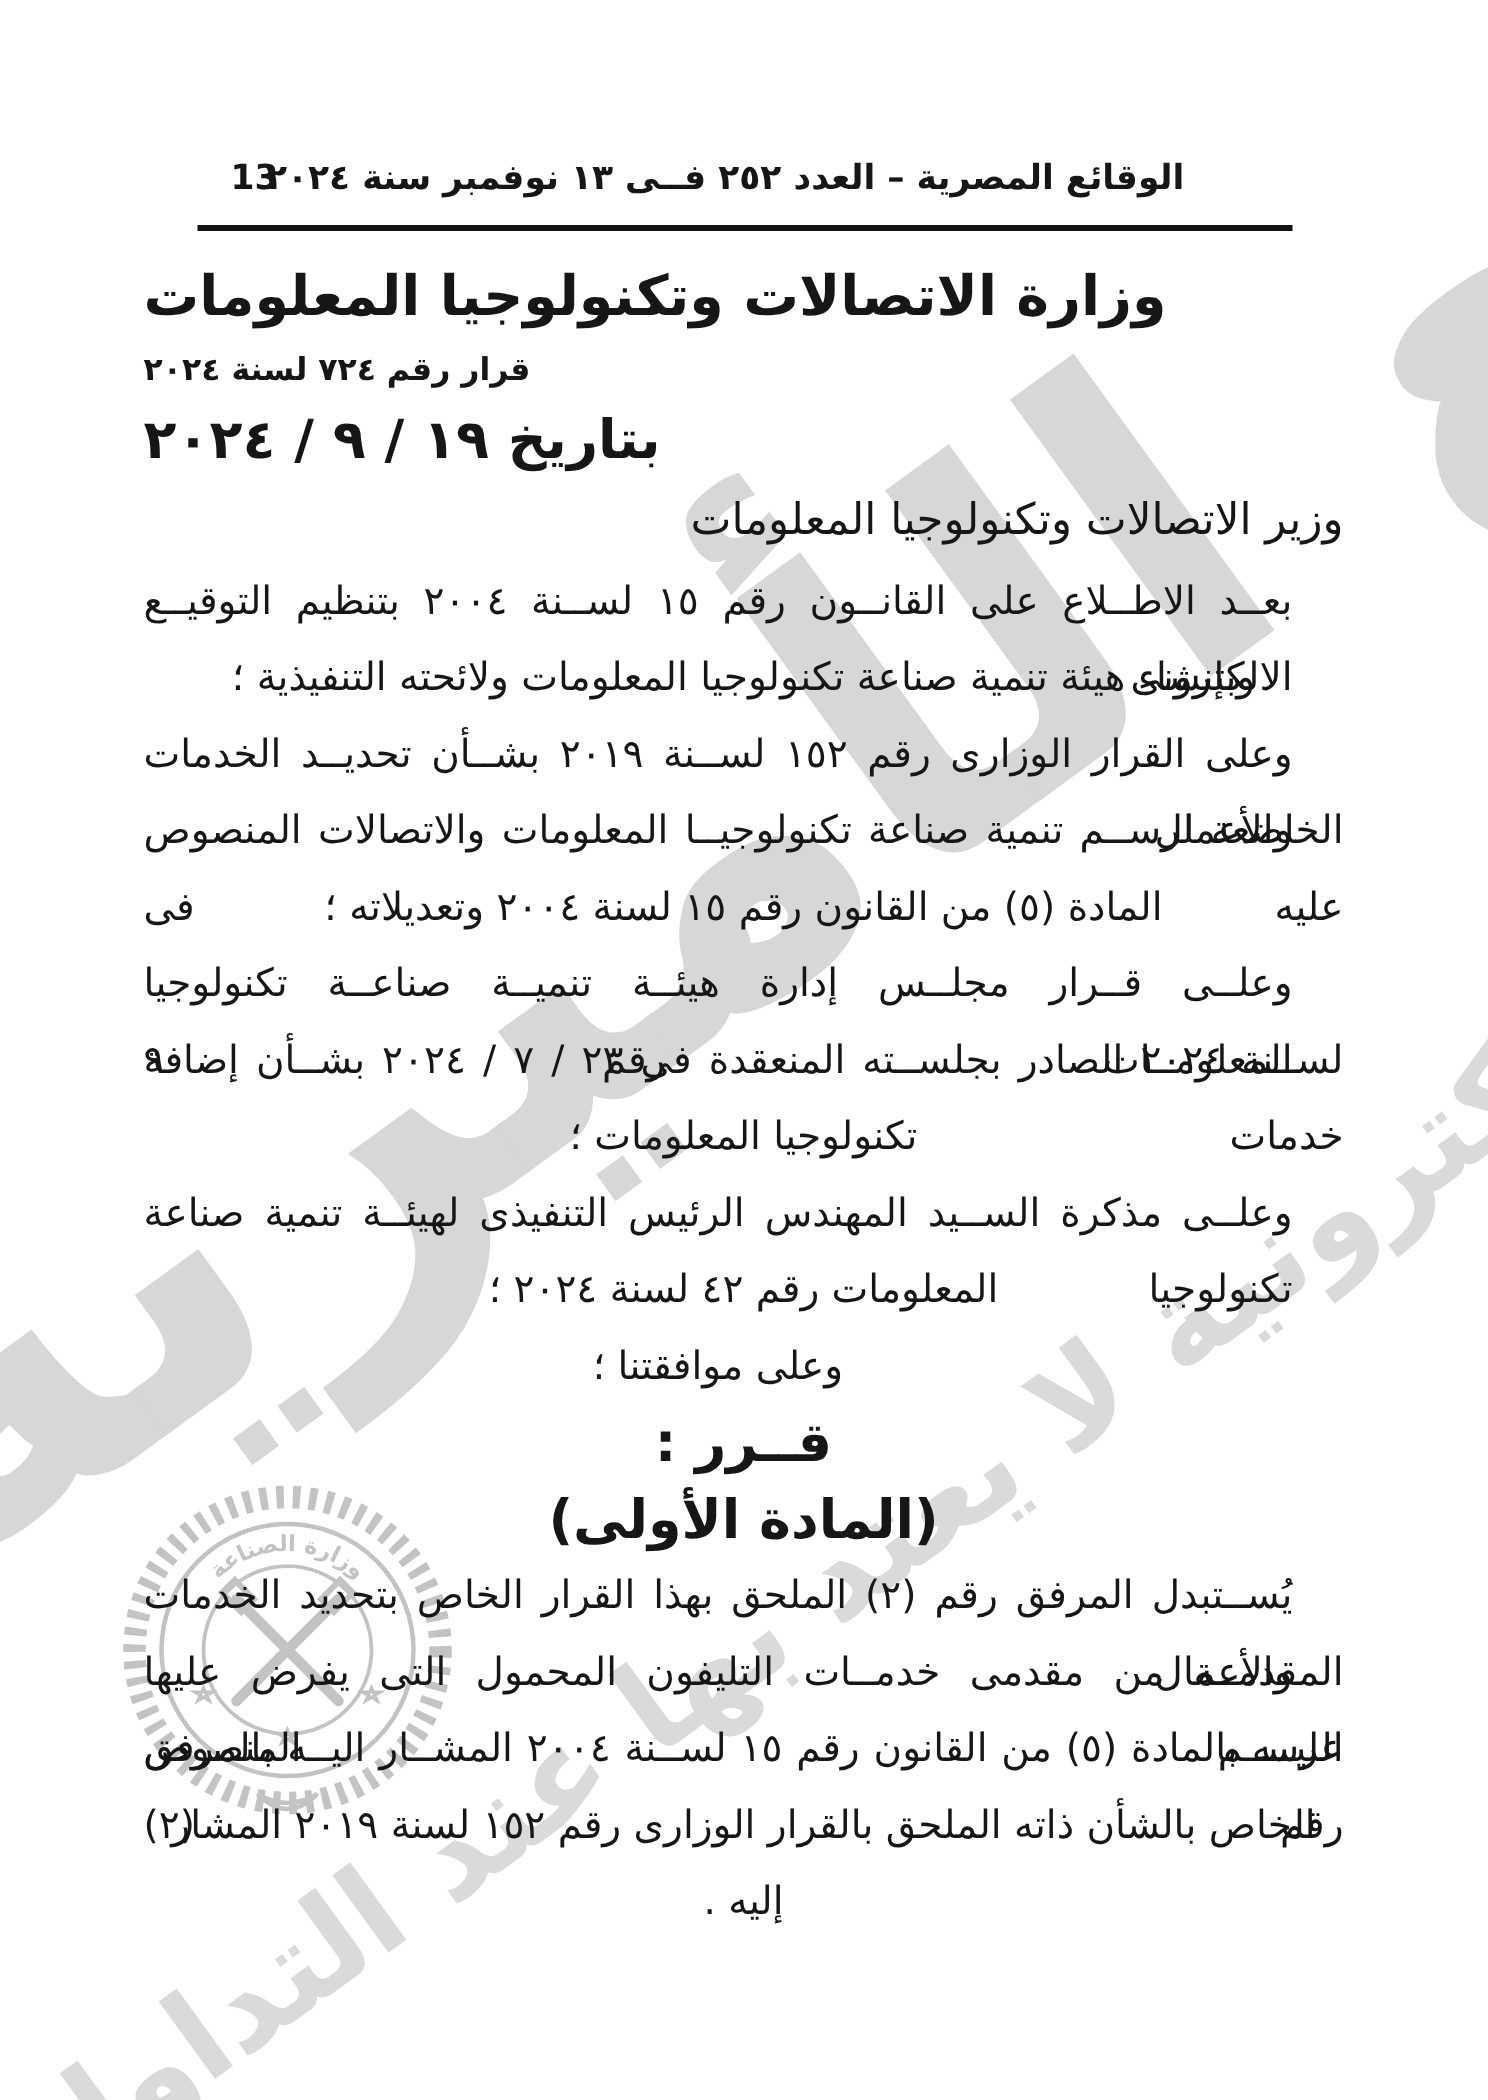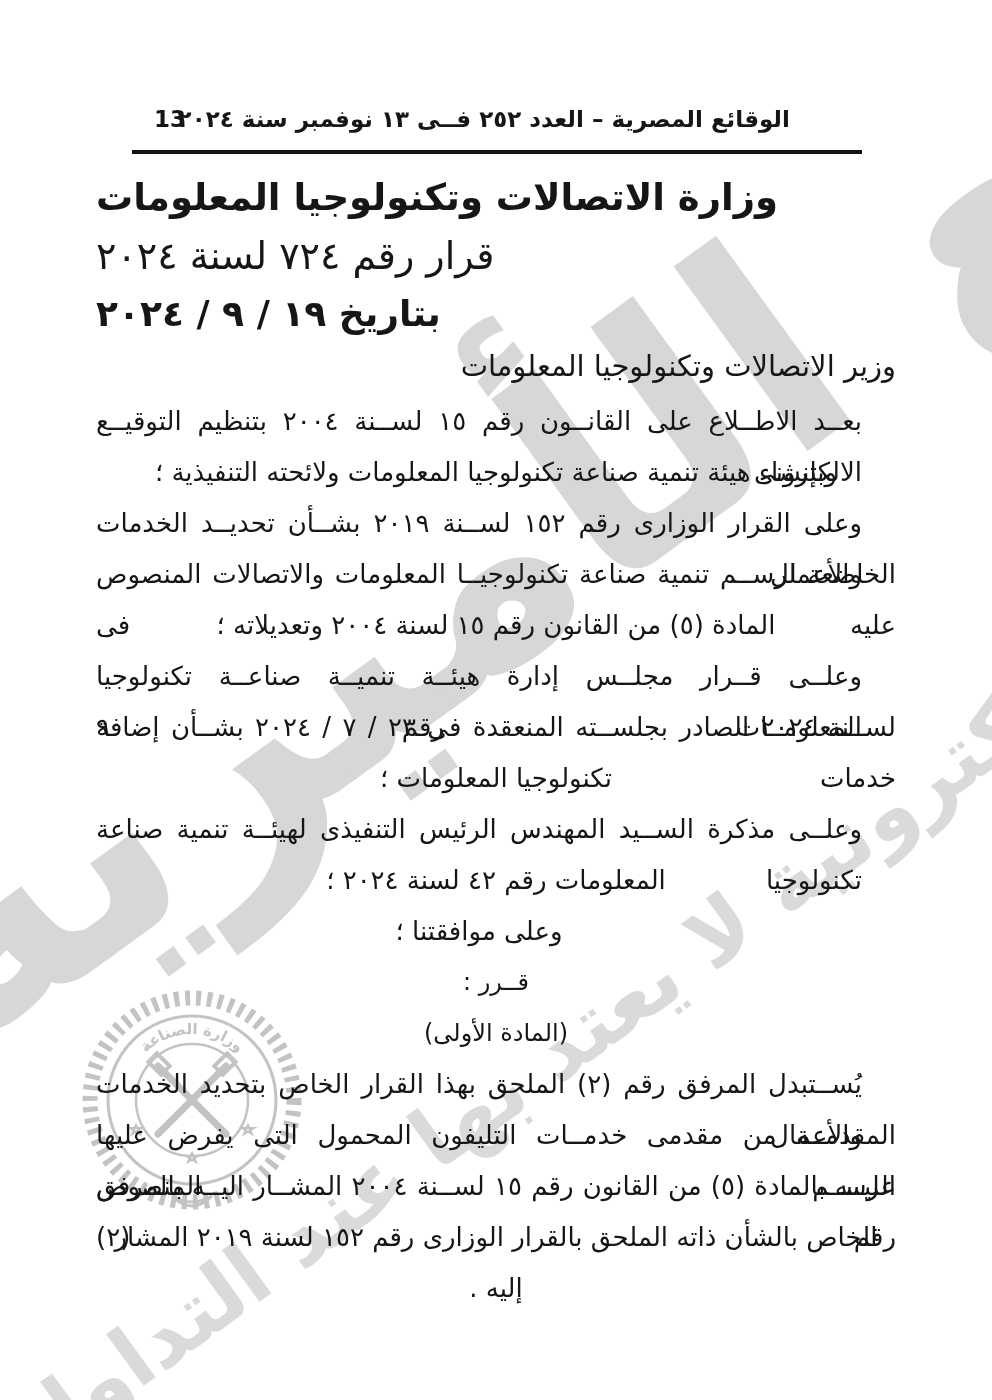--- a/index.html
+++ b/index.html
@@ -32,37 +32,37 @@
   .content{position:absolute;inset:0;z-index:1;padding:0 96px;box-sizing:border-box;}
   .page-header{
     position:relative;height:34px;margin-top:106px;
     font-size:23px;font-weight:bold;
   }
   .gazette-line{position:absolute;left:50%;transform:translateX(-52%);white-space:nowrap;}
   .page-num{position:absolute;left:58px;top:0;}
   .rule{height:4px;background:#141414;margin:10px 34px 0 36px;}
   .masthead{text-align:left;}
   .t-ministry{font-size:37px;font-weight:bold;margin-top:22px;line-height:1.2;}
-  .t-decree{font-size:38px;font-weight:normal;margin-top:14px;line-height:1.2;}
+  .t-decree{font-size:21px;font-weight:bold;margin-top:14px;line-height:1.2;}
   .t-date{font-size:36px;font-weight:bold;margin-top:12px;line-height:1.2;}
   .minister{
     text-align:right;font-size:29px;font-weight:normal;
     margin-top:14px;line-height:1.2;
   }
   .body-block{margin-top:12px;font-size:26px;}
   .bline{
     height:51px;line-height:51px;
     text-align:center;
     white-space:normal;
   }
   .bline.just{text-align:justify;text-align-last:justify;}
   .bline.indent{padding-right:34px;}
   .c-line{
     height:51px;line-height:51px;text-align:center;
-    font-size:24px;font-weight:normal;
+    font-size:36px;font-weight:bold;
   }
 </style>
 </head>
 <body>
 
 <div class="page">
 
   <div class="wm-layer">
     <div class="wm-big">المطابع الأميرية</div>
     <div class="wm-small">صورة إلكترونية لا يعتد بها عند التداول</div>

